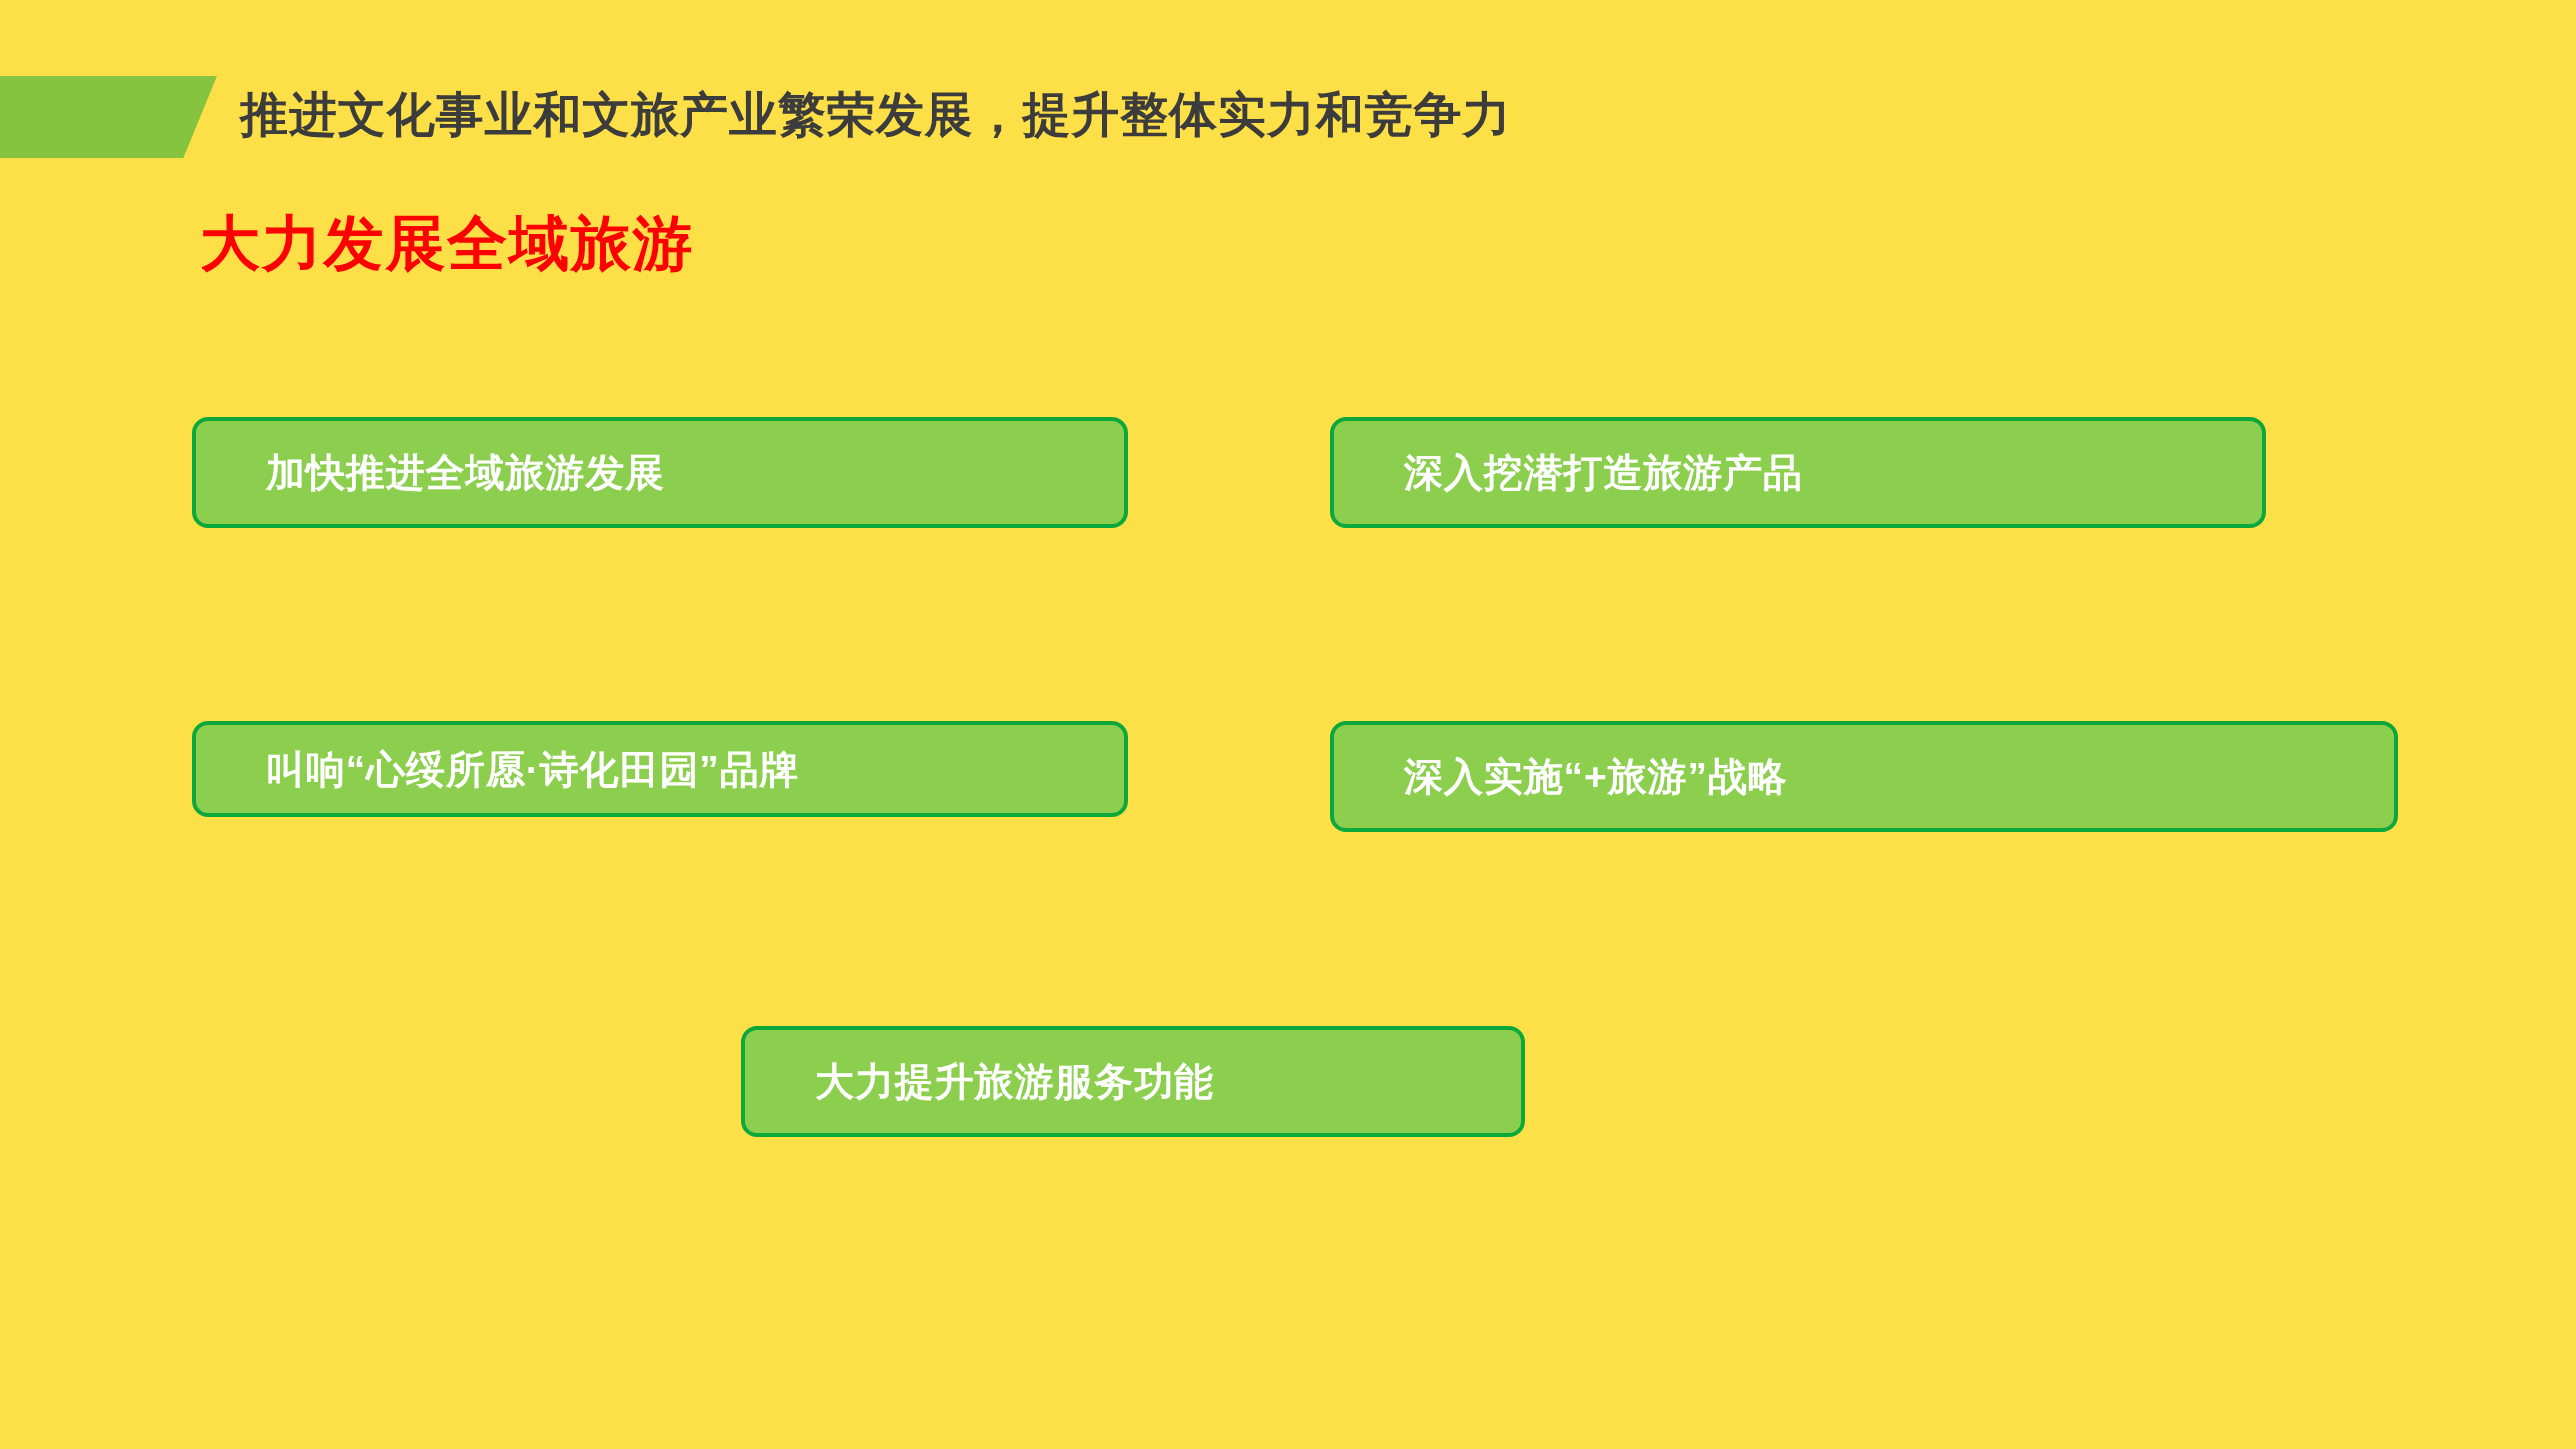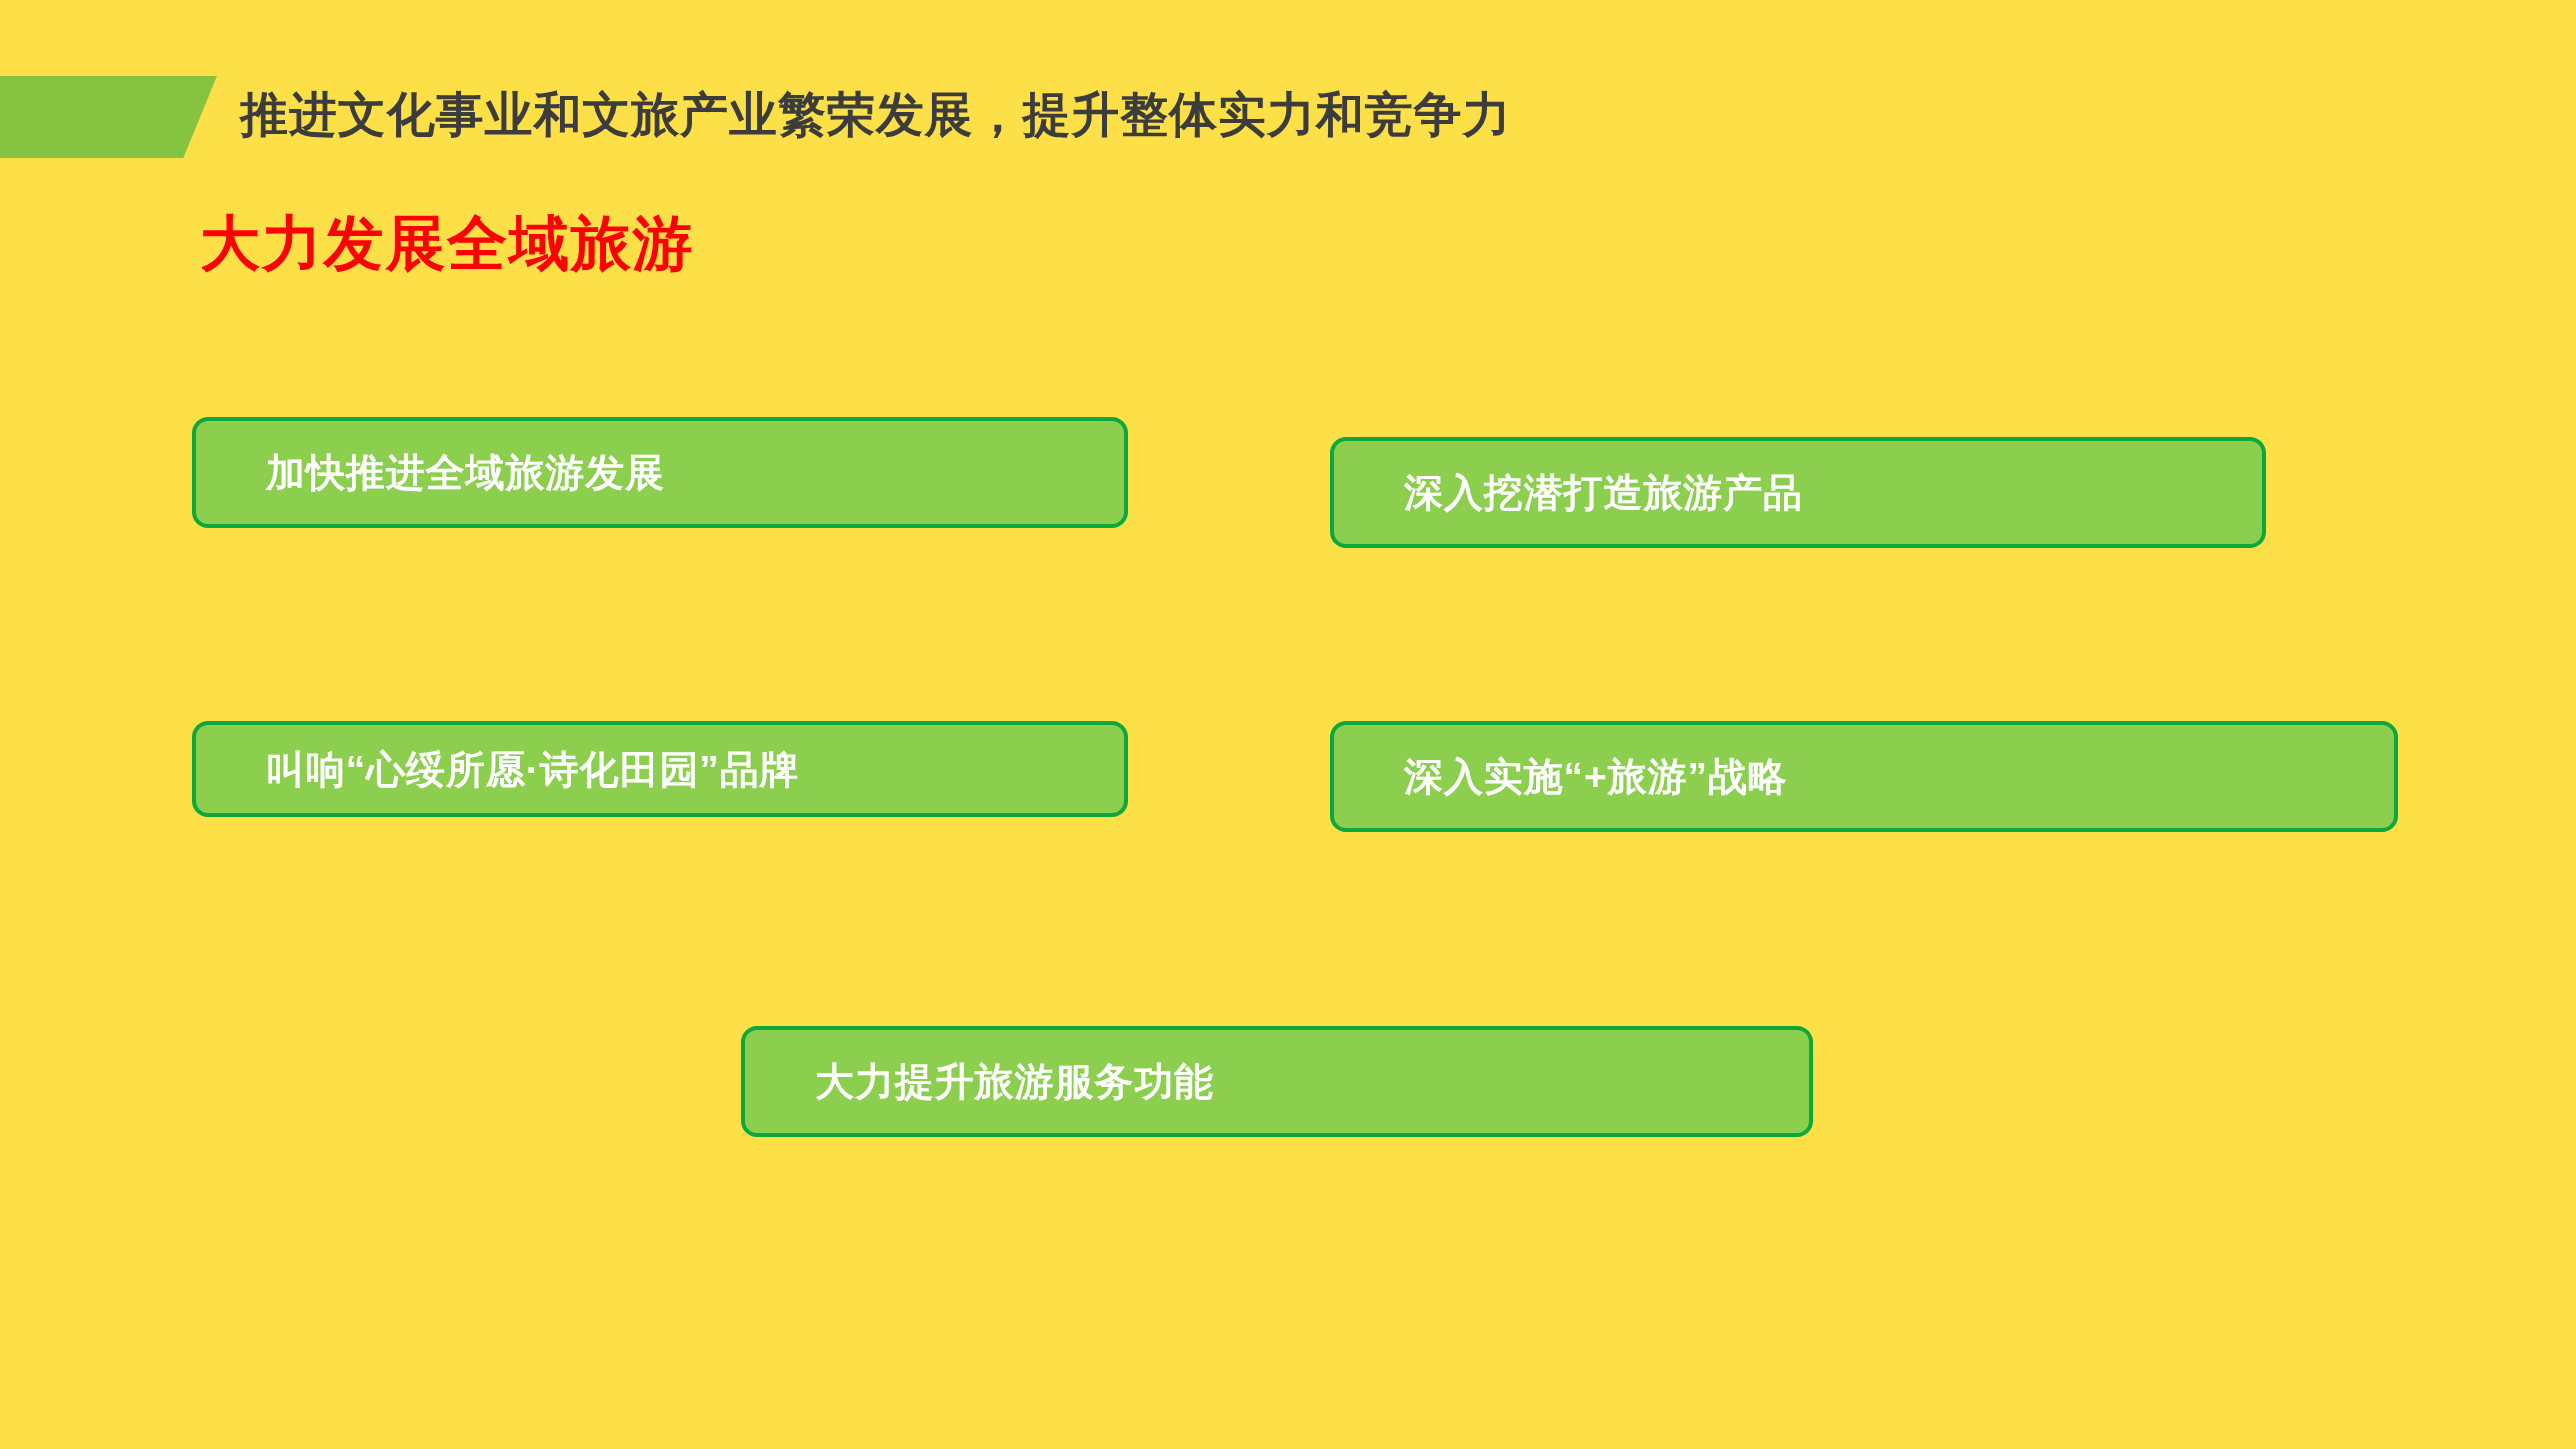--- a/index.html
+++ b/index.html
@@ -80,24 +80,24 @@
     font-size: 39px;
     font-weight: bold;
     letter-spacing: 0.9px;
     padding-left: 30px;
     white-space: nowrap;
     line-height: 1;
   }
 
   
   .box-r1c1 { left: 192px;  top: 417px;  width: 936px; height: 111px; }
-  .box-r1c2 { left: 1330px; top: 417px;  width: 936px; height: 111px; margin-top: 20px; }
+  .box-r1c2 { left: 1330px; top: 417px;  width: 936px; height: 111px; }
   .box-r2c1 { left: 192px;  top: 721px;  width: 936px; height: 96px; align-items: center; }
   .box-r2c2 { left: 1330px; top: 721px;  width: 1068px; height: 111px; }
-  .box-r3c1 { left: 741px;  top: 1026px; width: 1072px; height: 111px; }
+  .box-r3c1 { left: 741px;  top: 1026px; width: 784px; height: 111px; }
 </style>
 </head>
 <body>
 
 <div class="slide">
 
   <div class="header-band"></div>
 
   <div class="header-title">推进文化事业和文旅产业繁荣发展，提升整体实力和竞争力</div>
 

